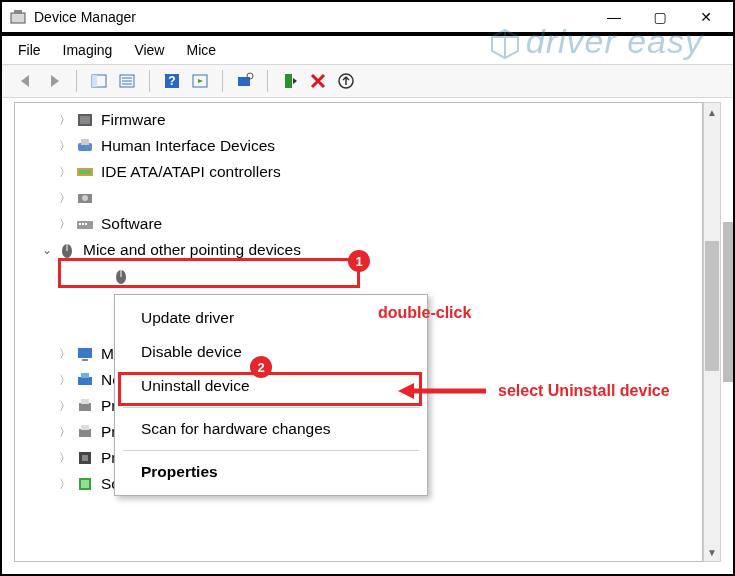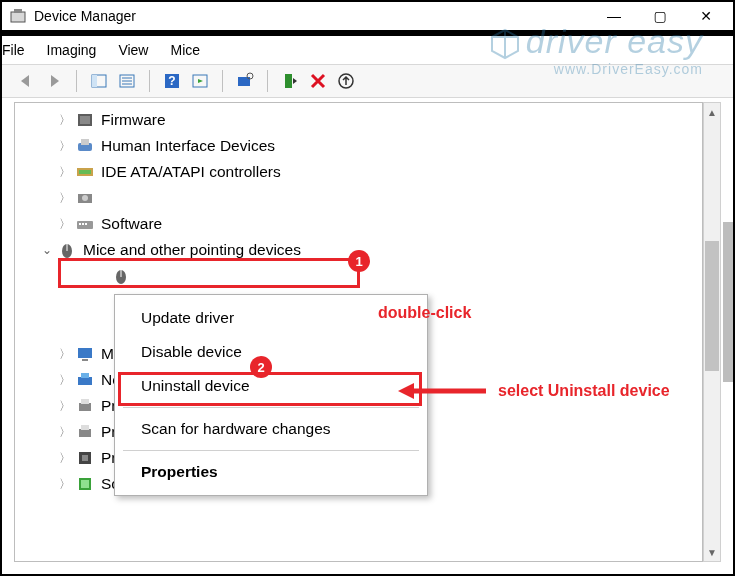--- a/index.html
+++ b/index.html
@@ -1,22 +1,22 @@
 <!DOCTYPE html>
 <html><head>
 <meta charset="utf-8">
 <style>
   * { box-sizing: border-box; margin: 0; padding: 0; font-family: "Segoe UI", Tahoma, sans-serif; }
   body { width: 735px; height: 576px; background: #fff; position: relative; overflow: hidden; border: 2px solid #000; }
-  .titlebar { height: 34px; display: flex; align-items: center; padding: 0 4px 0 8px; border-bottom: 6px solid #000000; }
+  .titlebar { height: 34px; display: flex; align-items: center; padding: 0 4px 0 8px; border-bottom: 4px solid #000000; }
   .titlebar .appicon { width:16px; height:16px; margin-right:8px; }
   .title { font-size: 14px; color:#000; flex:0 0 auto; }
   .titlebar .spacer { flex:1; }
   .winbtn { width:46px; height:30px; display:flex; align-items:center; justify-content:center; font-size:14px; }
-  .menubar { height:28px; display:flex; align-items:center; gap:22px; padding:0 0; font-size:14px; color:#000; }
+  .menubar { height:28px; display:flex; align-items:center; gap:22px; padding:0 16px; font-size:14px; color:#000; }
   .toolbar { height:34px; display:flex; align-items:center; gap:4px; padding:0 8px; border-top:1px solid #d8d8d8; border-bottom:1px solid #d8d8d8; background:#f7f7f7; }
   .tbgroup { display:flex; align-items:center; gap:4px; padding:0 4px; }
   .tbsep { width:1px; height:22px; background:#c0c0c0; margin:0 2px;}
   .tbbtn { width:24px; height:24px; display:flex; align-items:center; justify-content:center; }
   .tree { position:absolute; top:100px; left:12px; right:30px; bottom:12px; border:1px solid #bdbdbd; background:#fff; overflow:hidden; }
   .tree-inner { padding:4px 0 0 4px; }
   .node { display:flex; align-items:center; height:26px; font-size:15.5px; color:#000; }
   .exp { width:20px; text-align:center; color:#666; font-size:12px; }
   .exp.blank { visibility:hidden; }
   .nicon { width:20px; height:20px; margin-right:6px; display:flex; align-items:center; justify-content:center; }
@@ -148,21 +148,20 @@
 </div>
 
 <div class="watermark">
   <div class="wm1">
     <svg width="34" height="34">
         <path d="M4 10 L17 3 L30 10 L30 24 L17 31 L4 24 Z" fill="none" stroke="#2b7aa8" stroke-width="2"></path>
         <line x1="17" y1="3" x2="17" y2="31" stroke="#2b7aa8" stroke-width="2"></line>
         <line x1="4" y1="10" x2="30" y2="10" stroke="#2b7aa8" stroke-width="2"></line>
       </svg><span>driver easy</span>
   </div>
-  <div class="wm2">www.DriverEasy.com</div>
 </div>
 
 <div class="tree">
   <div class="tree-inner">
     <div class="node indent1">
       <span class="exp">〉</span>
       <span class="nicon">
           <svg width="18" height="18">
             <rect x="2" y="3" width="14" height="12" fill="#5c5c5c"></rect>
             <rect x="4" y="5" width="10" height="8" fill="#888"></rect>

